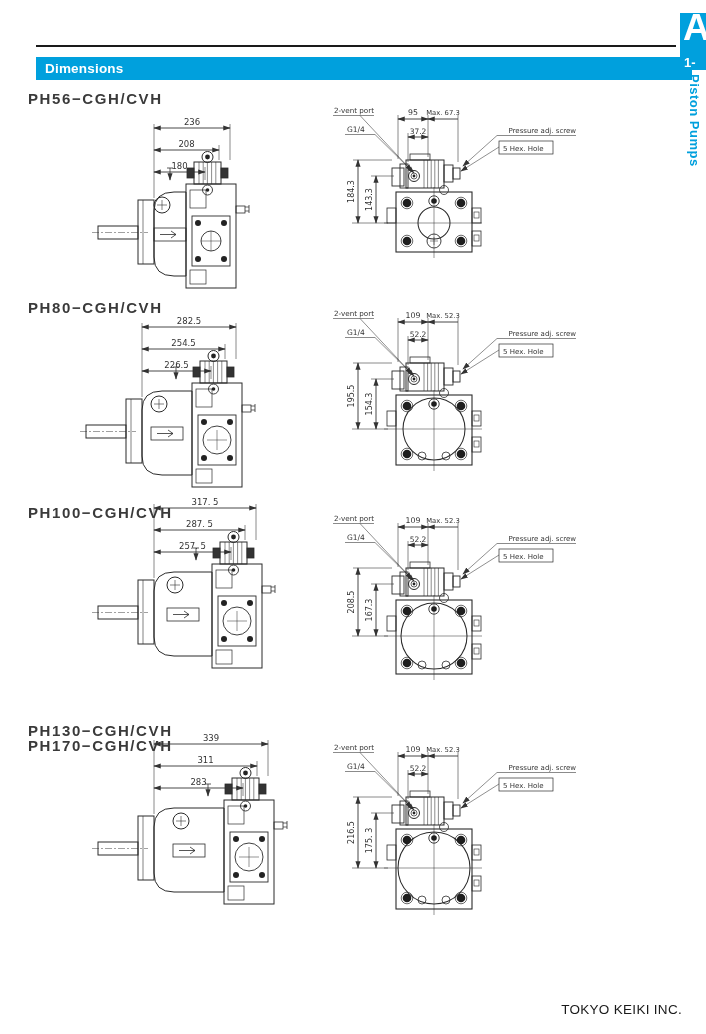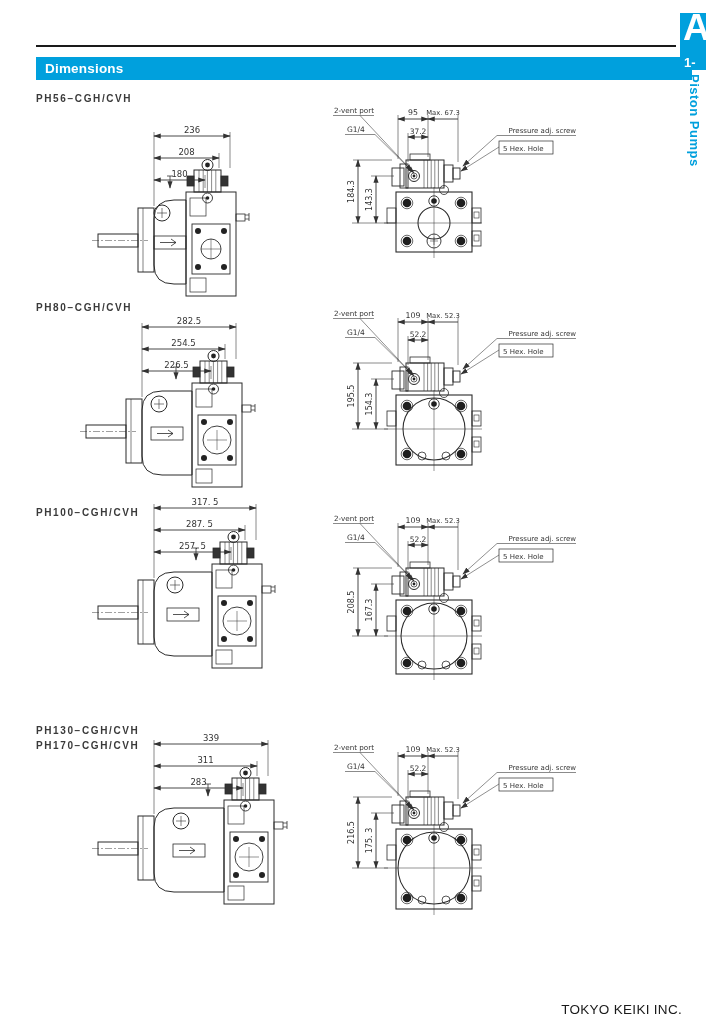--- a/index.html
+++ b/index.html
@@ -9,21 +9,21 @@
          color:#00A0DD;letter-spacing:-0.2px;}
   .title-rule{position:absolute;left:36px;top:45px;width:640px;height:2px;background:#1a1a1a;}
   .dim-bar{position:absolute;left:36px;top:57px;width:656px;height:23px;background:#00A0DD;
            color:#fff;font-weight:bold;font-size:13.5px;line-height:23px;padding-left:9px;
            box-sizing:border-box;letter-spacing:0.2px;}
   .tab{position:absolute;right:0;top:13px;width:26px;height:57px;background:#00A0DD;color:#fff;}
   .tab-letter{position:absolute;left:3px;top:-6px;font-size:37px;font-weight:bold;line-height:42px;}
   .tab-number{position:absolute;left:4px;bottom:0px;font-size:13px;font-weight:bold;}
   .tab-vert{position:absolute;right:4px;top:74px;color:#00A0DD;font-weight:bold;font-size:13px;
             writing-mode:vertical-rl;letter-spacing:0.5px;}
-  .model-label{position:absolute;left:36px;font-size:10px;font-weight:bold;color:#3a3a3a;
+  .model-label{position:absolute;left:28px;font-size:15px;font-weight:bold;color:#3a3a3a;
                letter-spacing:1.6px;line-height:15px;white-space:pre;}
   .svg-slot{position:absolute;}
   .footer{position:absolute;right:24px;top:1002px;font-size:13.5px;font-weight:normal;
           color:#1a1a1a;letter-spacing:0.3px;}
   svg text{font-family:"DejaVu Sans", sans-serif;fill:#333;}
 </style>
 </head>
 <body>
 
 <div class="page">
@@ -31,21 +31,21 @@
   <div class="title-rule"></div>
   <div class="dim-bar">Dimensions</div>
 
   <div class="tab">
     <div class="tab-letter">A</div>
     <div class="tab-number">1-</div>
   </div>
   <div class="tab-vert">Piston Pumps</div>
 
   <div class="model-label" style="top:91px">PH56−CGH/CVH</div>
-  <div class="svg-slot" id="side0" style="left:88px;top:120px"><svg width="225" height="190" viewBox="0 0 225 190">
+  <div class="svg-slot" id="side0" style="left:88px;top:112px"><svg width="225" height="190" viewBox="0 0 225 190">
         <defs>
           <marker id="ars0" viewBox="0 0 10 10" refX="9" refY="5" markerWidth="7.5" markerHeight="7.5" orient="auto-start-reverse" markerUnits="userSpaceOnUse">
   <path d="M0,1.6 L10,5 L0,8.4 Z" fill="#333"></path>
           </marker>
         </defs>
         <line x1="66" y1="16" x2="142" y2="16" stroke="#333" stroke-width="0.9" marker-end="url(#ars0)" marker-start="url(#ars0)"></line>
         <text x="104" y="12.5" font-size="8.5" text-anchor="middle">236</text>
         <line x1="66" y1="38" x2="131" y2="38" stroke="#333" stroke-width="0.9" marker-end="url(#ars0)" marker-start="url(#ars0)"></line>
         <text x="98.5" y="34.5" font-size="8.5" text-anchor="middle">208</text>
         <line x1="66" y1="60" x2="117" y2="60" stroke="#333" stroke-width="0.9" marker-end="url(#ars0)" marker-start="url(#ars0)"></line>

